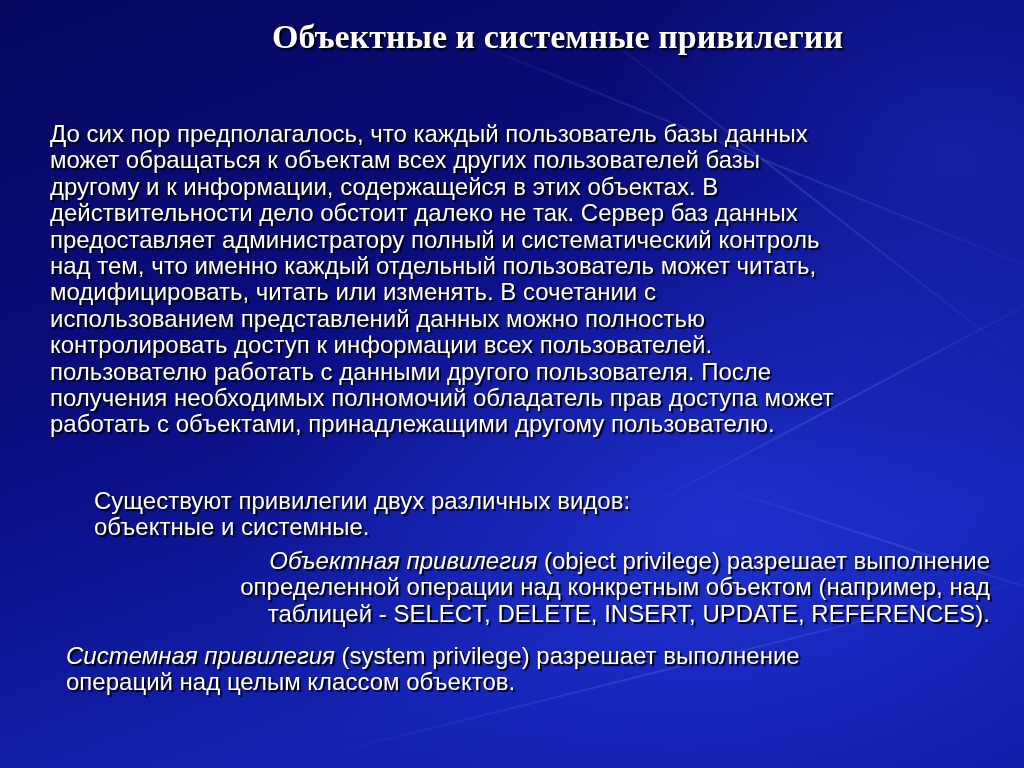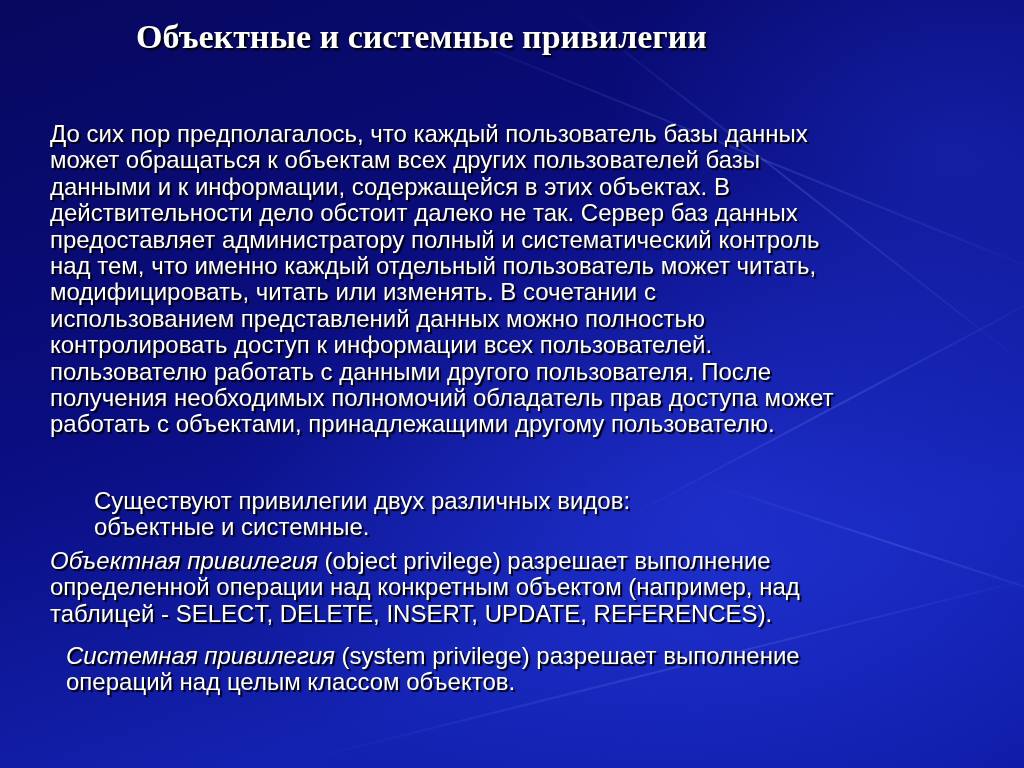--- a/index.html
+++ b/index.html
@@ -26,41 +26,41 @@
     .streak {
       position: absolute;
       height: 2px;
       background: linear-gradient(90deg, rgba(120,150,255,0), rgba(120,150,255,0.22), rgba(120,150,255,0));
       transform-origin: left center;
     }
     .title {
       position: absolute;
       left: 0; top: 18px;
       width: 843px;
-      text-align: center;
+      text-align: right;
       font-family: "Liberation Serif", serif;
       font-weight: bold;
       font-size: 34px;
       color: #ffffff;
       text-shadow: 2px 2px 2px #000000;
       letter-spacing: 0px;
     }
     .body-text {
       position: absolute;
       left: 50px;
       width: 940px;
       font-family: "Liberation Sans", sans-serif;
       font-size: 24px;
       line-height: 26.4px;
       color: #ffffff;
       text-shadow: 2px 2px 1px #000000;
     }
     .p1 { top: 97px; margin-top: 24px; }
     .p2 { top: 488px; margin-left: 44px; }
-    .p3 { top: 548px; }
+    .p3 { top: 548px; text-align: right; }
     .p4 { top: 643px; margin-left: 16px; }
     .indent { display: inline-block; width: 38px; }
     .line { display: block; white-space: nowrap; }
     em { font-style: italic; }
   </style>
 </head>
 <body>
 
 <div class="slide">
 
@@ -68,21 +68,21 @@
   <div class="streak" style="left:560px; top:0px; width:600px; transform: rotate(38deg);"></div>
   <div class="streak" style="left:300px; top:760px; width:800px; transform: rotate(-14deg);"></div>
   <div class="streak" style="left:620px; top:520px; width:500px; transform: rotate(-28deg);"></div>
   <div class="streak" style="left:700px; top:480px; width:420px; transform: rotate(18deg);"></div>
 
   <div class="title">Объектные и системные привилегии</div>
 
   <div class="body-text p1">
     <span class="line">До сих пор предполагалось, что каждый пользователь базы данных</span>
     <span class="line">может обращаться к объектам всех других пользователей базы</span>
-    <span class="line">данными и к информации, содержащейся в этих объектах. В</span>
+    <span class="line">другому и к информации, содержащейся в этих объектах. В</span>
     <span class="line">действительности дело обстоит далеко не так. Сервер баз данных</span>
     <span class="line">предоставляет администратору полный и систематический контроль</span>
     <span class="line">над тем, что именно каждый отдельный пользователь может читать,</span>
     <span class="line">модифицировать, читать или изменять. В сочетании с</span>
     <span class="line">использованием представлений данных можно полностью</span>
     <span class="line">контролировать доступ к информации всех пользователей.</span>
     <span class="line">пользователю работать с данными другого пользователя. После</span>
     <span class="line">получения необходимых полномочий обладатель прав доступа может</span>
     <span class="line">работать с объектами, принадлежащими другому пользователю.</span>
   </div>

